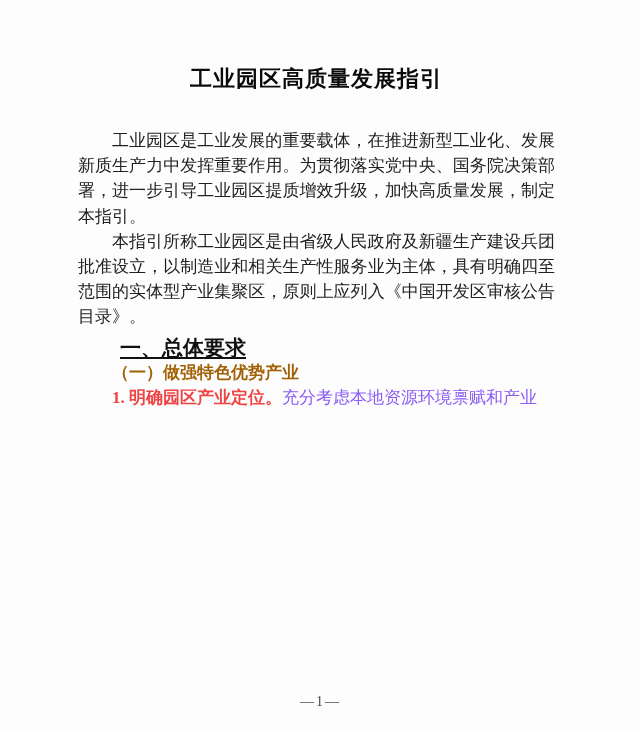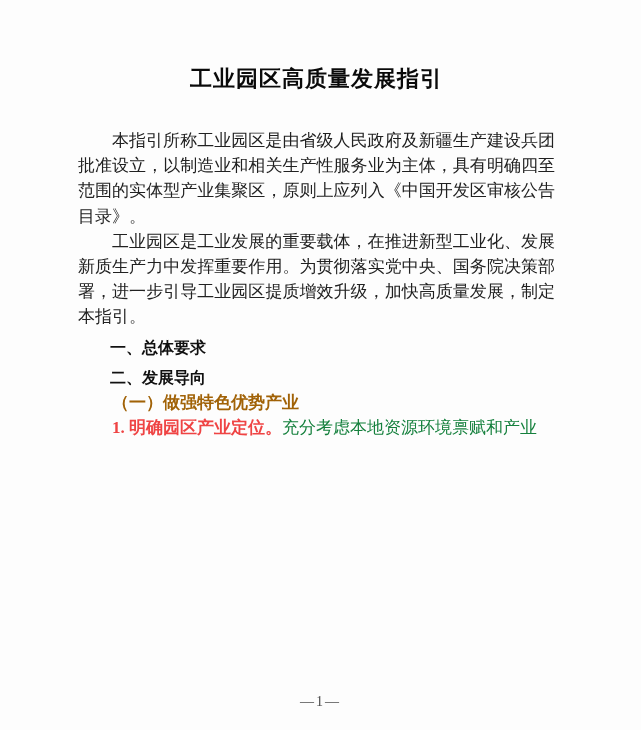--- a/index.html
+++ b/index.html
@@ -39,36 +39,37 @@
     text-align: justify;
     text-align-last: left;
     text-justify: inter-character;
   }
   .heading-1 {
     margin: 5px 0 0 0;
     text-indent: 2em;
     font-weight: 700;
     color: #111111;
     font-family: "Liberation Sans", sans-serif;
-    font-size: 16px;
+    font-size: 21px;
+    text-decoration: underline;
   }
   .heading-2 {
     margin: 0;
     text-indent: 2em;
     font-weight: 700;
     color: #a16207;
     font-family: "Liberation Serif", serif;
   }
   .item-lead {
     font-weight: 700;
     color: #ef4444;
   }
   .item-rest {
     font-weight: 400;
-    color: #15803d;
+    color: #8b5cf6;
   }
   .footer {
     position: absolute;
     left: 0;
     right: 0;
     top: 694px;
     text-align: center;
     font-size: 14px;
     color: #4a4a4a;
     letter-spacing: 2px;
@@ -77,28 +78,27 @@
 </style>
 </head>
 <body>
 
 <div class="page">
 
   <h1 class="doc-title">工业园区高质量发展指引</h1>
 
   <div class="doc-body">
 
+    <p class="para">工业园区是工业发展的重要载体，在推进新型工业化、发展新质生产力中发挥重要作用。为贯彻落实党中央、国务院决策部署，进一步引导工业园区提质增效升级，加快高质量发展，制定本指引。</p>
+
     <p class="para">本指引所称工业园区是由省级人民政府及新疆生产建设兵团批准设立，以制造业和相关生产性服务业为主体，具有明确四至范围的实体型产业集聚区，原则上应列入《中国开发区审核公告目录》。</p>
-
-    <p class="para">工业园区是工业发展的重要载体，在推进新型工业化、发展新质生产力中发挥重要作用。为贯彻落实党中央、国务院决策部署，进一步引导工业园区提质增效升级，加快高质量发展，制定本指引。</p>
 
     <p class="heading-1">一、总体要求</p>
 
 
-    <p class="heading-1">二、发展导向</p>
 
     <p class="heading-2">（一）做强特色优势产业</p>
 
     <p class="para"><span class="item-lead">1. 明确园区产业定位。</span><span class="item-rest">充分考虑本地资源环境禀赋和产业</span></p>
 
   </div>
 
   <div class="footer">
     <span>—1—</span>
   </div>

